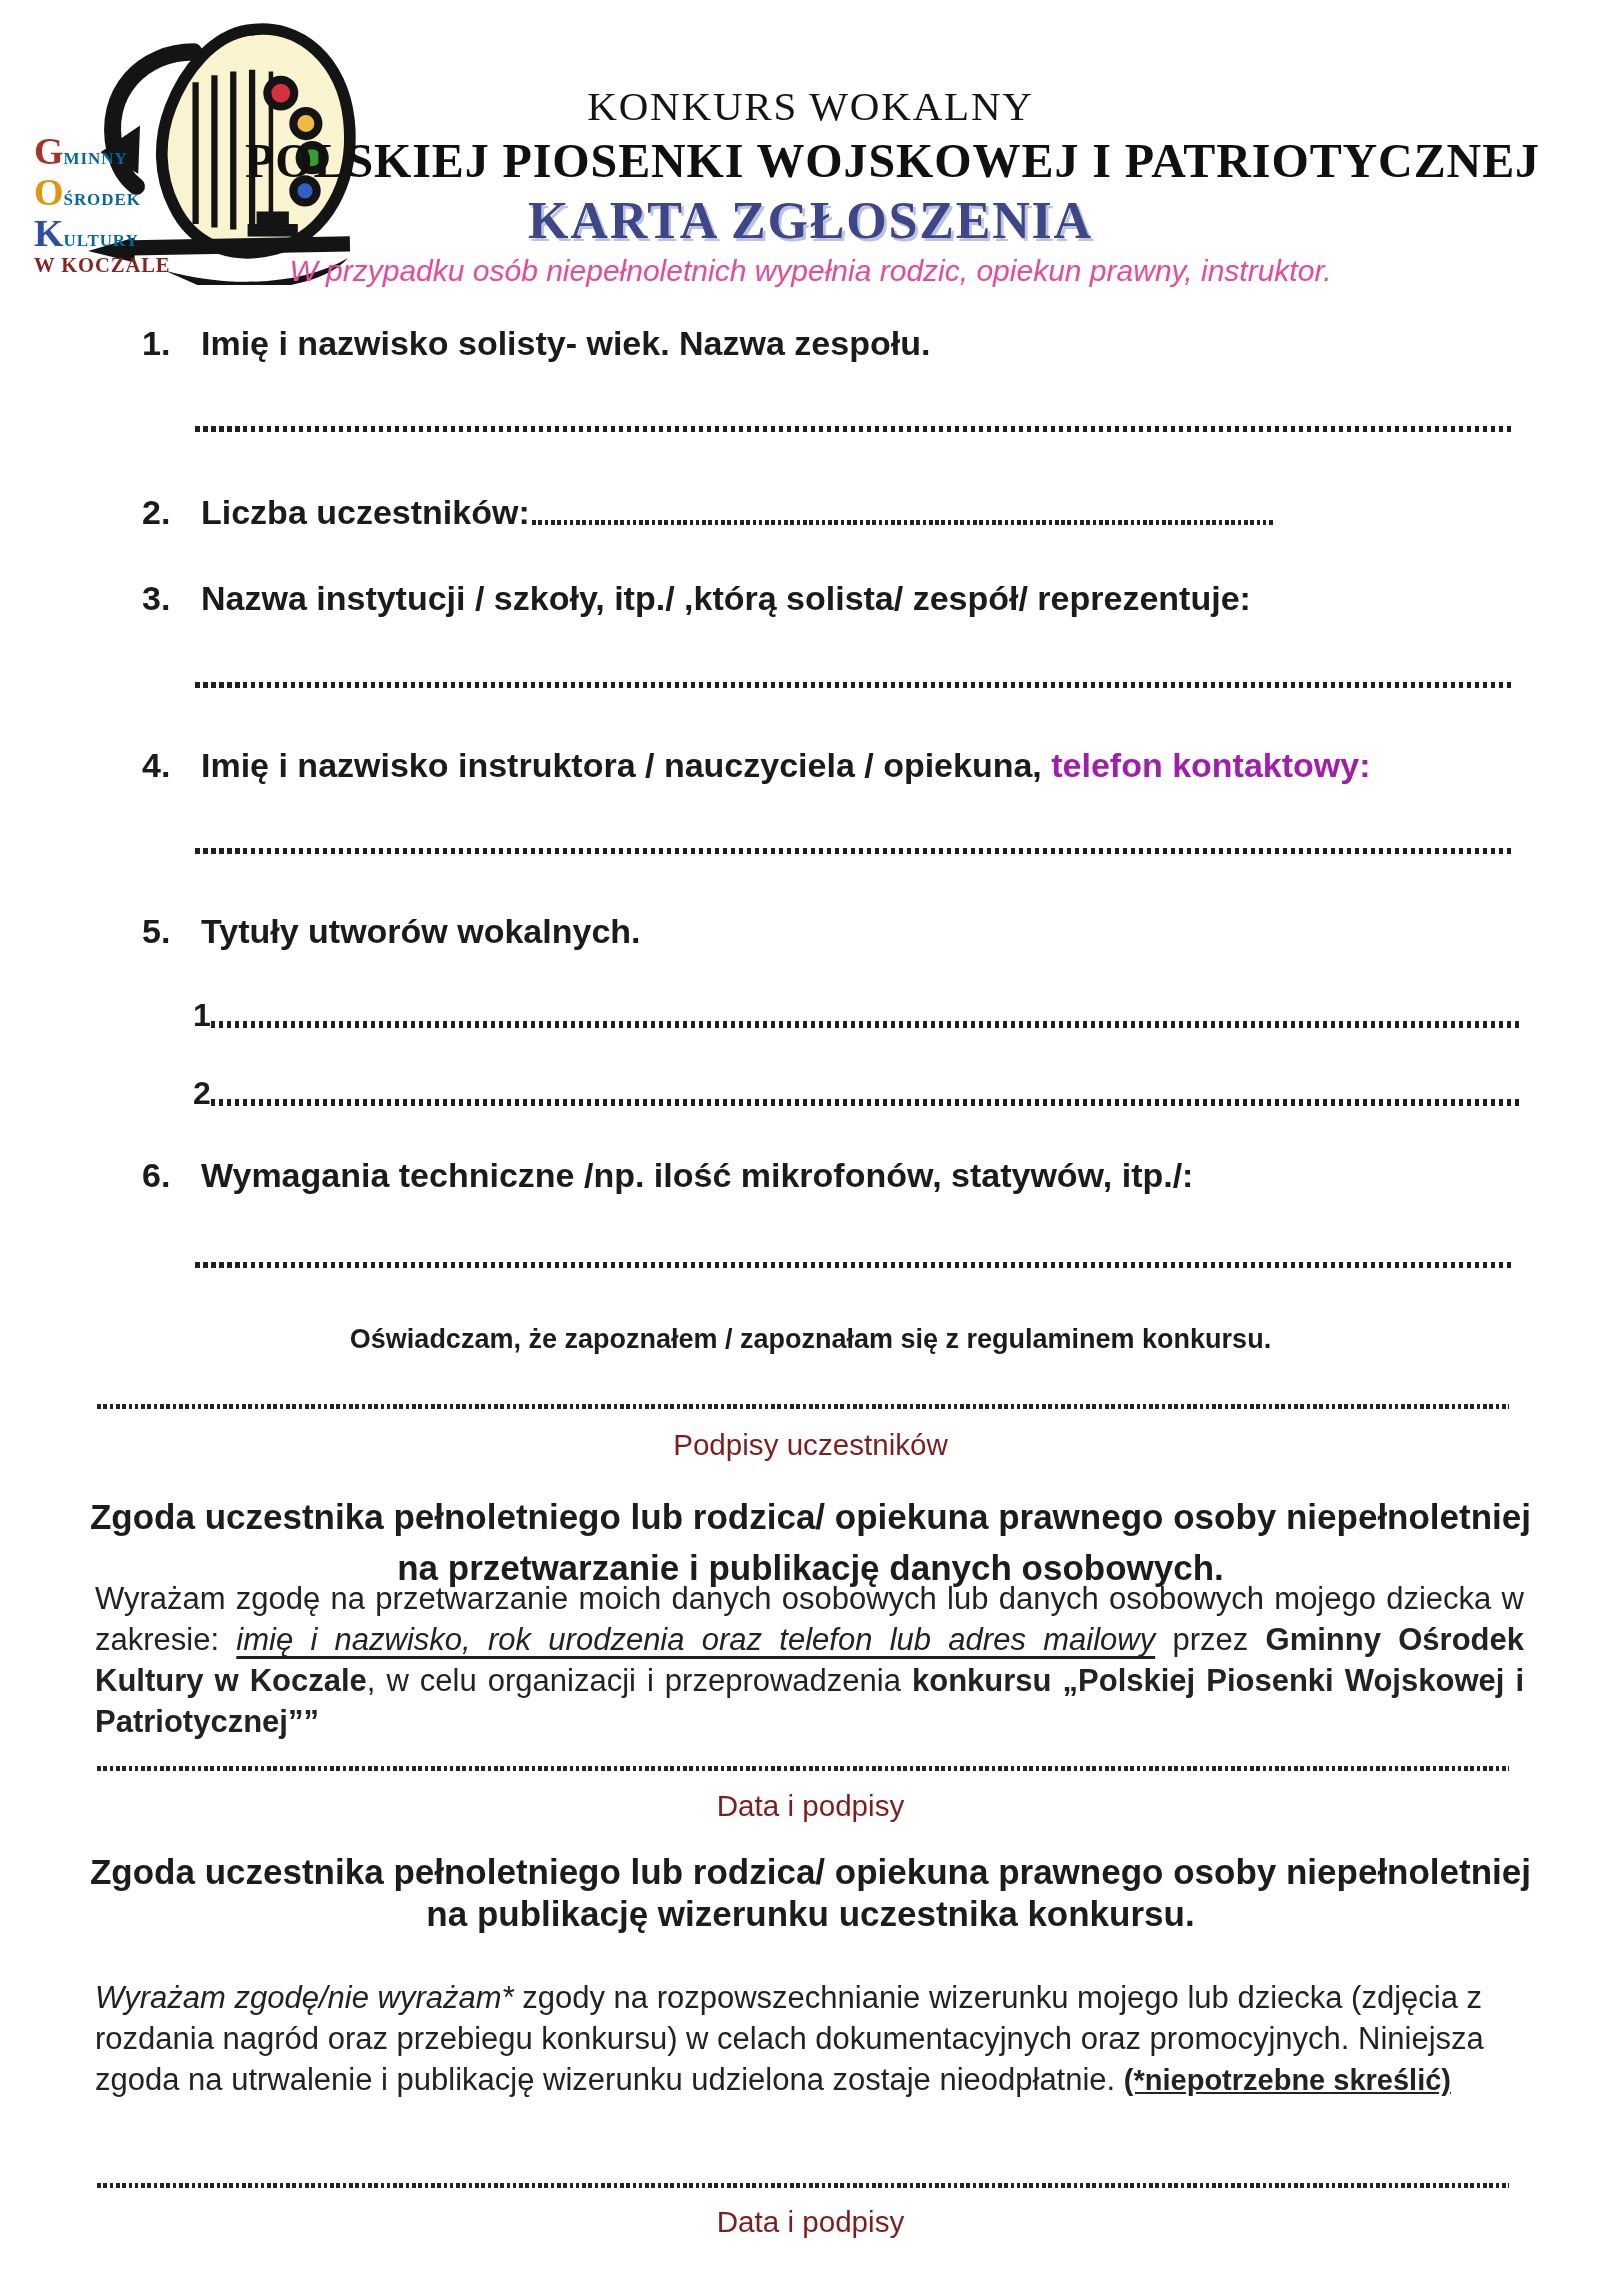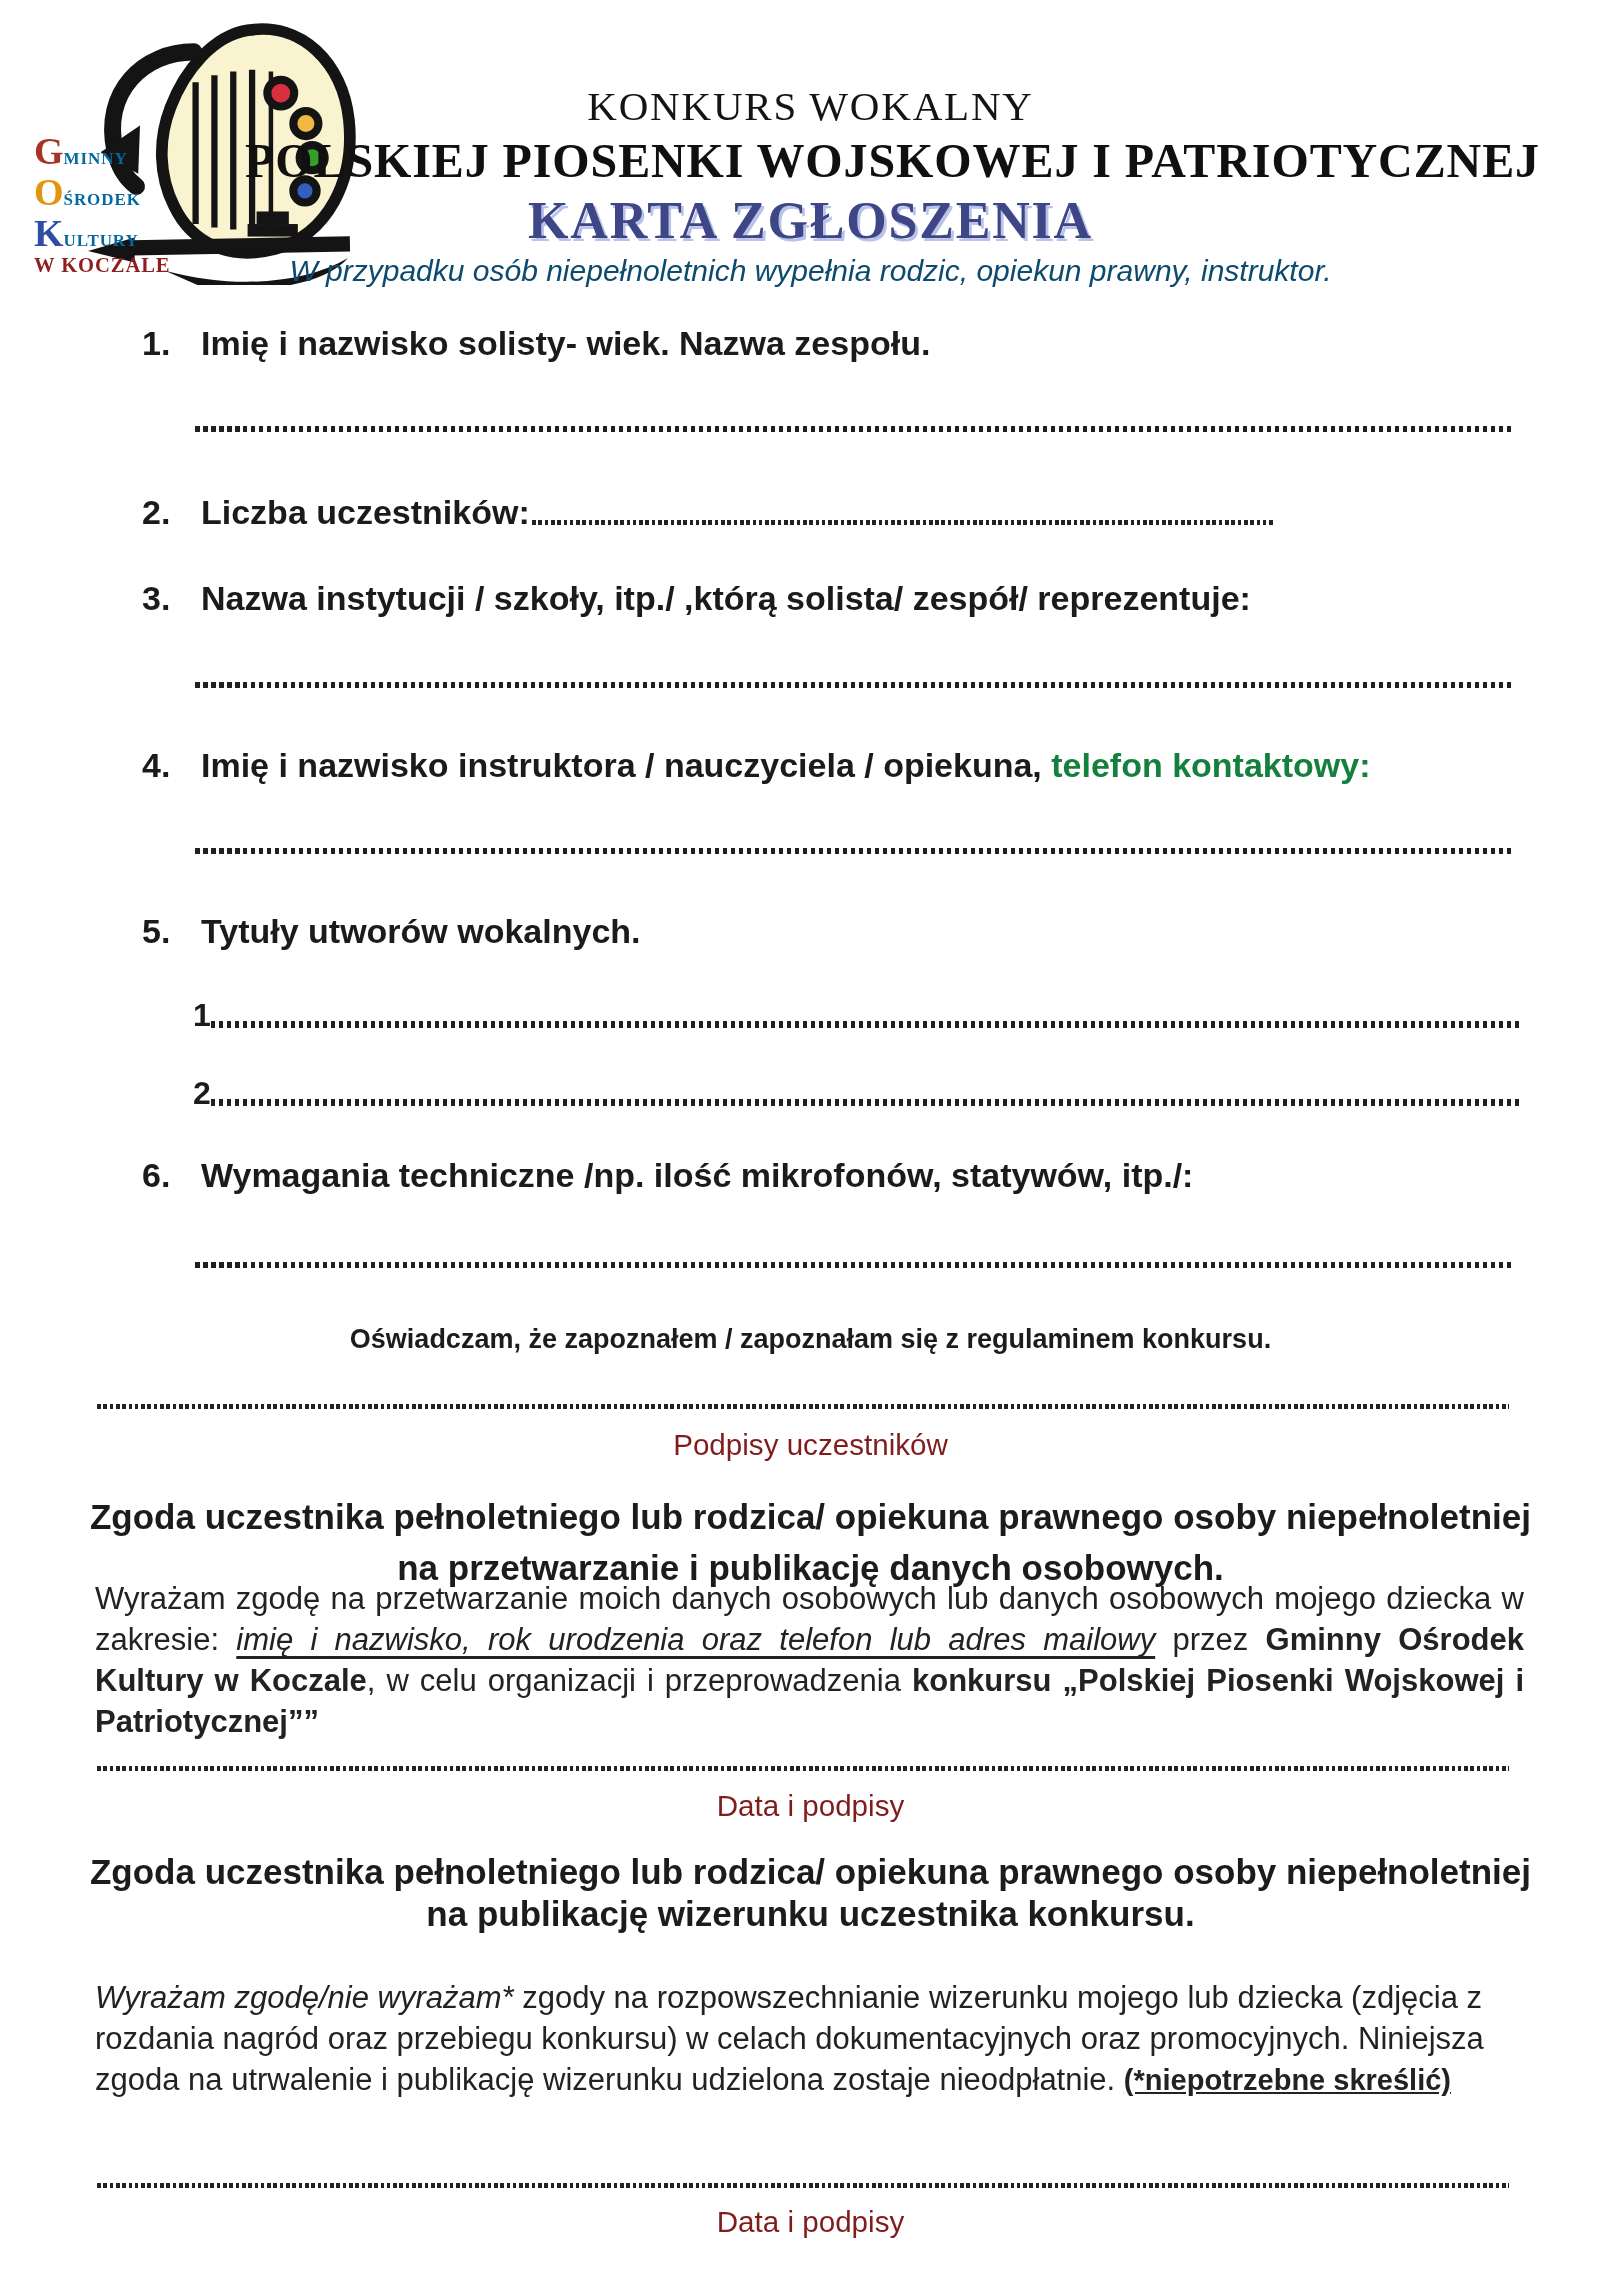--- a/index.html
+++ b/index.html
@@ -21,26 +21,26 @@
   .logo-text .rest{font-size:17px; letter-spacing:0.9px; color:#0369a1;}
   .ini-g{color:#a93226;}
   .ini-o{color:#e2960f;}
   .ini-k{color:#2e4ea3;}
   .logo-sub{font-size:20.6px; color:#8e1f1f; letter-spacing:0.9px;}
 
   .title-1{top:82px;  font-family:"Liberation Serif", serif; font-size:41px; letter-spacing:1.8px; color:#141414;}
   .title-2{top:133px; margin-left:82px; font-family:"Liberation Serif", serif; font-size:48px; font-weight:bold; letter-spacing:0.9px; color:#101010;}
   .title-3{top:191px; font-family:"Liberation Serif", serif; font-size:52px; font-weight:bold; letter-spacing:1.8px;
            color:#3f4687; text-shadow:2.7px 2.7px 0 #b9c3e8;}
-  .head-note{top:254px; font-size:30px; font-style:italic; color:#0c4a6e;}
+  .head-note{top:254px; font-size:30px; font-style:italic; color:#ec4899;}
 
   
   .item{left:142px; display:flex; align-items:flex-start; font-weight:bold; font-size:34px; white-space:nowrap; color:#1b1b1b;}
   .item .num{flex:none; width:59px;}
-  .red{color:#15803d;}
+  .red{color:#a21caf;}
 
   
   .dots{background-image:repeating-linear-gradient(to right,#1f1f1f 0 4.5px,transparent 4.5px 8px); height:6.3px;}
   .dots-fine{background-image:repeating-linear-gradient(to right,#222 0 3.6px,transparent 3.6px 6.3px); height:4.5px;}
   .line-item{left:195px; width:1317px;}
   .line-full{left:97px; width:1412px; height:4.5px;}
   .inline-dots{display:inline-block; align-self:flex-end; margin:0 0 7.2px 1.8px;}
 
   .song-row{left:193px; width:1329px; display:flex; font-weight:bold; font-size:32px;}
   .song-row .dots{flex:1; align-self:flex-end; margin-bottom:6.3px;}

